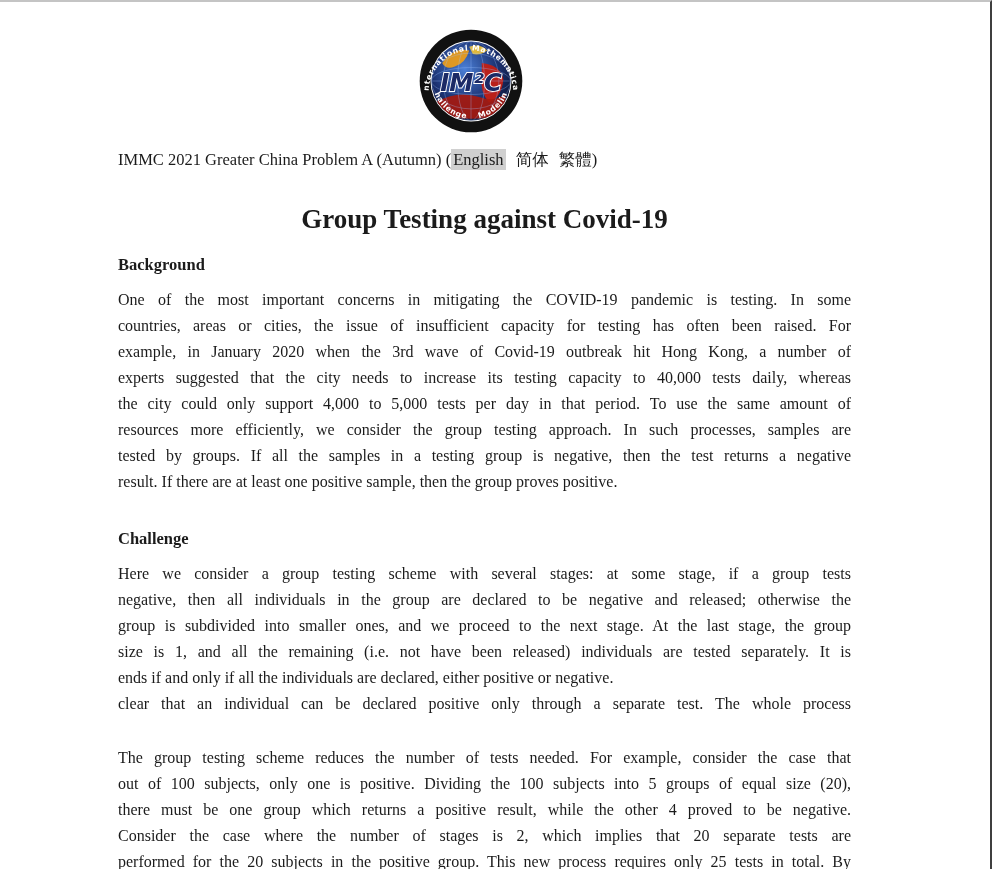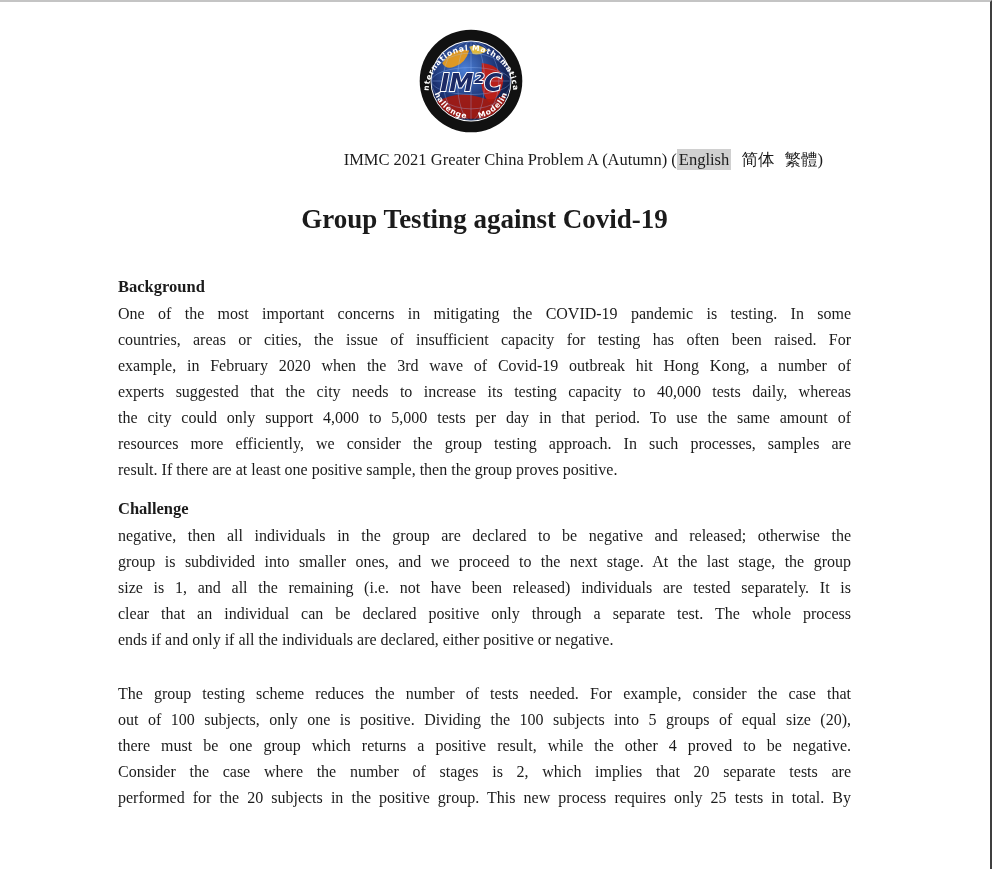--- a/index.html
+++ b/index.html
@@ -20,21 +20,21 @@
     width: 733px;
   }
   .logo-wrap {
     margin-top: 23px;
     text-align: center;
     padding-right: 28px;
     height: 114px;
   }
   .header-line {
     margin-top: 10px;
-    text-align: right;
+    text-align: left;
     padding-right: 28px;
     font-size: 16.5px;
     line-height: 22px;
     white-space: nowrap;
   }
   .lang-highlight {
     background: #d0d0d0;
     padding: 1px 2px;
   }
   .lang-cjk { margin-left: 6px; }
@@ -43,23 +43,23 @@
     text-align: center;
     font-weight: bold;
     font-size: 27px;
     line-height: 24px;
   }
   .section-heading {
     font-weight: bold;
     font-size: 16.5px;
     line-height: 20px;
   }
-  .heading-background { margin-top: 46px; }
-  .heading-challenge  { margin-top: 16px; }
-  .para { margin-top: 4px; }
+  .heading-background { margin-top: 24px; }
+  .heading-challenge  { margin-top: 34px; }
+  .para { margin-top: 12px; }
   .para-3 { margin-top: 28px; }
   .line {
     font-size: 16px;
     line-height: 26px;
     height: 26px;
     overflow: hidden;
     text-align: justify;
     text-align-last: justify;
   }
   .line.last {
@@ -117,35 +117,37 @@
 
     <div class="header-line"><span>IMMC 2021 Greater China Problem A (Autumn) (</span><span class="lang-highlight">English</span> <span class="lang-cjk">简体</span> <span class="lang-cjk">繁體</span><span>)</span></div>
 
     <div class="doc-title">Group Testing against Covid-19</div>
 
     <div class="section-heading heading-background">Background</div>
 
     <div class="para">
       <div class="line">One of the most important concerns in mitigating the COVID-19 pandemic is testing. In some</div>
       <div class="line">countries, areas or cities, the issue of insufficient capacity for testing has often been raised. For</div>
-      <div class="line">example, in February 2020 when the 3rd wave of Covid-19 outbreak hit Hong Kong, a number of</div>
+      <div class="line">example, in January 2020 when the 3rd wave of Covid-19 outbreak hit Hong Kong, a number of</div>
       <div class="line">experts suggested that the city needs to increase its testing capacity to 40,000 tests daily, whereas</div>
       <div class="line">the city could only support 4,000 to 5,000 tests per day in that period. To use the same amount of</div>
       <div class="line">resources more efficiently, we consider the group testing approach. In such processes, samples are</div>
+      <div class="line">tested by groups. If all the samples in a testing group is negative, then the test returns a negative</div>
       <div class="line last">result. If there are at least one positive sample, then the group proves positive.</div>
     </div>
 
     <div class="section-heading heading-challenge">Challenge</div>
 
     <div class="para">
+      <div class="line">Here we consider a group testing scheme with several stages: at some stage, if a group tests</div>
       <div class="line">negative, then all individuals in the group are declared to be negative and released; otherwise the</div>
       <div class="line">group is subdivided into smaller ones, and we proceed to the next stage. At the last stage, the group</div>
       <div class="line">size is 1, and all the remaining (i.e. not have been released) individuals are tested separately. It is</div>
+      <div class="line last">ends if and only if all the individuals are declared, either positive or negative.</div>
       <div class="line">clear that an individual can be declared positive only through a separate test. The whole process</div>
-      <div class="line last">ends if and only if all the individuals are declared, either positive or negative.</div>
     </div>
 
     <div class="para para-3">
       <div class="line">The group testing scheme reduces the number of tests needed. For example, consider the case that</div>
       <div class="line">out of 100 subjects, only one is positive. Dividing the 100 subjects into 5 groups of equal size (20),</div>
       <div class="line">there must be one group which returns a positive result, while the other 4 proved to be negative.</div>
       <div class="line">Consider the case where the number of stages is 2, which implies that 20 separate tests are</div>
       <div class="line">performed for the 20 subjects in the positive group. This new process requires only 25 tests in total. By</div>
     </div>
 

